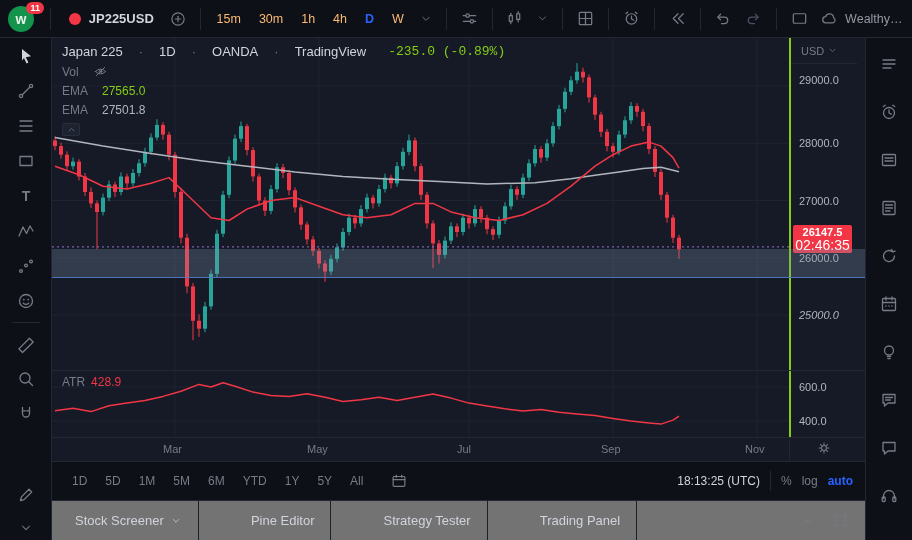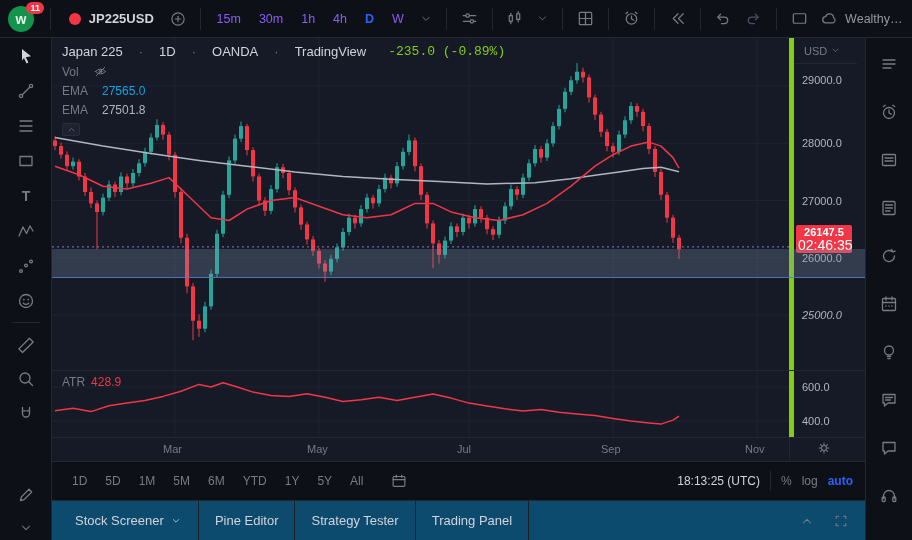--- a/index.html
+++ b/index.html
@@ -11,21 +11,21 @@
   .topbar { height:38px; flex:0 0 38px; background:#0d1017; border-bottom:1px solid #232733;
     display:flex; align-items:center; padding:0 8px; gap:6px; white-space:nowrap; overflow:hidden; }
   .logo { position:relative; width:32px; height:28px; flex:0 0 auto; cursor:pointer; }
   .logo-circle { position:absolute; left:0; top:1px; width:26px; height:26px; border-radius:50%;
     background:#13934b; color:#e8f5e9; font-weight:bold; font-size:14px; display:flex; align-items:center; justify-content:center; }
   .badge { position:absolute; top:-3px; right:-4px; background:#f23645; color:#fff; font-size:9px; font-weight:bold;
     padding:1px 4px; border-radius:8px; line-height:10px; }
   .vsep { width:1px; height:22px; background:#232733; margin:0 4px; flex:0 0 aupx; }
   .symbol-btn { display:flex; align-items:center; gap:6px; background:none; border:none; color:#d1d4dc;
     font-weight:bold; font-size:13px; font-family:inherit; cursor:pointer; padding:4px 6px; }
-  .tf { color:#8b5cf6; padding:4px 6px; cursor:pointer; font-size:12.5px; }
+  .tf { color:#fdba74; padding:4px 6px; cursor:pointer; font-size:12.5px; }
   .tf.active { color:#2962ff; font-weight:bold; }
   .tbi { color:#787b86; display:inline-flex; align-items:center; justify-content:center; padding:3px; cursor:pointer; }
   .tbi.dim { color:#4c5263; }
   .cloud-acct { display:flex; align-items:center; gap:6px; color:#787b86; margin-left:2px; overflow:hidden; }
   .acct-name { color:#9598a1; font-size:12.5px; max-width:110px; overflow:hidden; text-overflow:ellipsis; }
   .icon { display:inline-flex; align-items:center; justify-content:center; }
 
   
   .main { flex:1; display:flex; min-height:0; }
   .lefttb { width:52px; flex:0 0 52px; background:#0d1017; border-right:1px solid #232733;
@@ -37,37 +37,37 @@
 
   .center { flex:1; display:flex; flex-direction:column; background:#151a26; min-width:0; }
 
   .sidebar { width:47px; flex:0 0 47px; background:#0d1017; border-left:1px solid #232733;
     display:flex; flex-direction:column; align-items:center; padding-top:16px; gap:28px; overflow:hidden; }
   .sidebar .icon { color:#787b86; cursor:pointer; }
 
   
   .pane-price { height:332px; flex:0 0 332px; display:flex; position:relative; }
   .plot { width:737px; position:relative; overflow:hidden; cursor:crosshair; }
-  .axis { width:68px; position:relative; border-left:5px solid #84cc16; font-size:11px; color:#b2b5be; cursor:ns-resize; }
+  .axis { width:68px; position:relative; border-left:2px solid #84cc16; font-size:11px; color:#b2b5be; cursor:ns-resize; }
   .usd-row { position:absolute; top:0; left:0; right:0; height:26px; display:flex; align-items:center; gap:3px;
     padding-left:10px; color:#787b86; border-bottom:1px solid #232733; font-size:11px; }
   .ptick { position:absolute; left:8px; }
   .price-label { position:absolute; left:2px; right:5px; background:#f23645; color:#fff; border-radius:2px;
     text-align:center; font-size:11px; line-height:13px; padding:1px 2px; font-weight:bold; }
   .price-label .cd { font-size:14px; font-weight:normal; }
   .zone { position:absolute; left:0; right:0; background:rgba(130,152,176,0.28);
     border-bottom:1px solid rgba(80,120,200,0.9); pointer-events:none; z-index:3; }
 
   .legend { position:absolute; top:6px; left:10px; z-index:5; }
   .l1 { font-size:13px; color:#d1d4dc; display:flex; align-items:center; gap:16px; }
   .l1 .dot { color:#787b86; }
   .l1 .src { color:#d1d4dc; }
   .change { color:#84cc16; margin-left:6px;font-family:Liberation Mono, monospace; }
   .lrow { margin-top:5px; font-size:12px; color:#787b86; display:flex; align-items:center; gap:14px; }
-  .lrow .red { color:#0ea5e9;text-align:center; }
+  .lrow .red { color:#84cc16;text-align:center; }
   .lrow .gray { color:#b2b5be; }
   .collapse-box { margin-top:6px; width:18px; height:13px; background:#1c2230; border:1px solid #2a2e39; border-radius:2px;
     display:flex; align-items:center; justify-content:center; color:#787b86; cursor:pointer; }
 
   .pane-atr { height:67px; flex:0 0 67px; display:flex; border-top:1px solid #232733; position:relative; }
   .atr-legend { position:absolute; top:4px; left:10px; z-index:5; font-size:12px; color:#787b86; display:flex; gap:6px; }
   .atr-legend .red { color:#f23645; }
 
   .time-axis { height:24px; flex:0 0 24px; border-top:1px solid #232733; display:flex; position:relative;
     color:#787b86; font-size:11px; }
@@ -81,22 +81,22 @@
     display:flex; align-items:center; padding:0 12px; gap:2px; font-size:12px; color:#787b86; }
   .rng { padding:4px 8px; cursor:pointer; }
   .goto { margin-left:14px; }
   .rb-right { margin-left:auto; display:flex; align-items:center; gap:10px; }
   .clock { color:#d1d4dc; }
   .rb-sep { width:1px; height:20px; background:#232733; }
   .auto { color:#2962ff; font-weight:bold; }
   .loglin { cursor:pointer; }
 
   
-  .bottom-panel { height:40px; flex:0 0 40px; border-top:1px solid #232733; background:#0c4a6e;
-    display:flex; align-items:center; padding:0 6px; font-size:13px; color:#d1d4dc; }
+  .bottom-panel { height:40px; flex:0 0 40px; border-top:1px solid #232733; background:#737373;
+    display:flex; align-items:center; padding:0 6px; font-size:13px; color:#d1d4dc;gap:36px; }
   .bp-tab { display:flex; align-items:center; gap:6px; padding:0 16px; height:100%; cursor:pointer; border-right:1px solid #1b2029; }
   .bp-tab:first-child { border-left:1px solid transparent; }
   .bp-right { margin-left:auto; display:flex; align-items:center; gap:18px; color:#787b86; padding-right:10px; }
 
   svg { display:block; }
 </style>
 </head>
 <body>
 
 <div class="app">

